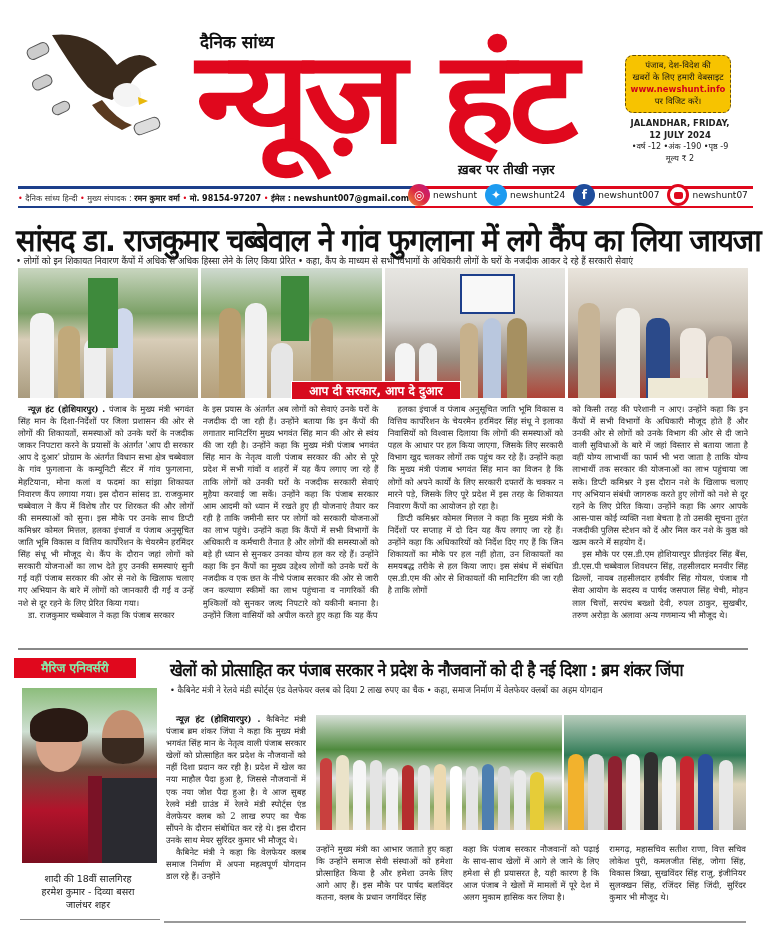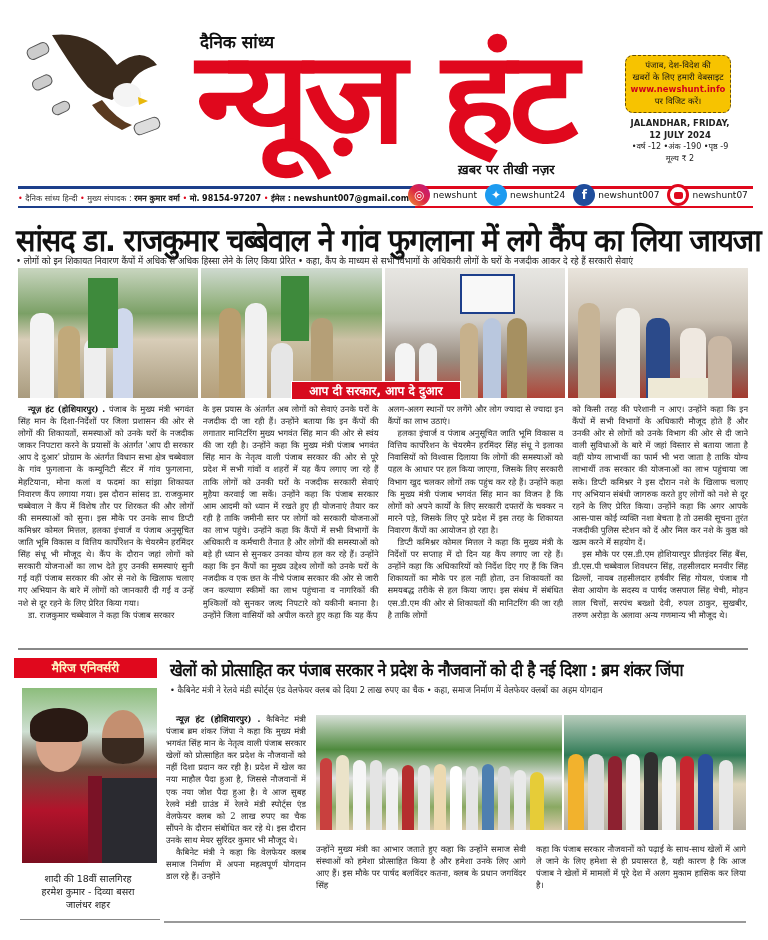--- a/index.html
+++ b/index.html
@@ -48,21 +48,21 @@
   .banner1 { position: absolute; left: 291px; top: 381px; width: 170px; height: 19px; background: #d70b1d; color: #fff; font-family: "DejaVu Sans", sans-serif; font-weight: bold; font-size: 12px; text-align: center; line-height: 19px; border: 1px solid #fff; }
 
   .cols1 { position: absolute; left: 18px; top: 403px; width: 730px; height: 240px; display: flex; gap: 9px; }
   .col { flex: 1; font-size: 8.3px; line-height: 12.1px; text-align: justify; color: #2a2a2a; overflow: hidden; }
   .col p { text-indent: 10px; }
   .col .dl { font-weight: bold; color: #111; }
 
   .rule { position: absolute; left: 18px; width: 730px; height: 2px; background: #888; }
 
   
-  .tag-red { position: absolute; left: 14px; top: 658px; width: 143px; height: 20px; background: #e0081d; color: #fef9c3; font-family: "DejaVu Sans", sans-serif; font-weight: bold; font-size: 12px; text-align: center; line-height: 20px; }
+  .tag-red { position: absolute; left: 14px; top: 658px; width: 122px; height: 20px; background: #e0081d; color: #86efac; font-family: "DejaVu Sans", sans-serif; font-weight: bold; font-size: 12px; text-align: center; line-height: 20px; }
   .headline2 { position: absolute; left: 170px; top: 657px; font-family: "DejaVu Sans", sans-serif; font-weight: bold; font-size: 17.5px; white-space: nowrap; color: #111; letter-spacing: -0.6px; transform: scaleX(0.89); transform-origin: left; }
   .sub2 { position: absolute; left: 170px; top: 683px; font-family: "DejaVu Sans", sans-serif; font-size: 9.4px; white-space: nowrap; color: #222; transform: scaleX(0.88); transform-origin: left; }
   .couple { position: absolute; left: 22px; top: 688px; width: 135px; height: 175px; background: linear-gradient(180deg,#8dbd7c 0%,#cfe0d3 25%,#6b4a3a 45%,#b2132b 70%,#7b0e1f 100%); overflow: hidden; }
   .caption { position: absolute; left: 18px; top: 872px; width: 140px; text-align: center; font-family: "DejaVu Sans", sans-serif; font-size: 9.5px; line-height: 13px; color: #222; }
   .caption-rule { position: absolute; left: 20px; top: 919px; width: 140px; height: 1px; background: #888; }
   .col2a { position: absolute; left: 166px; top: 713px; width: 140px; height: 208px; font-size: 8.4px; line-height: 12.1px; text-align: justify; color: #2a2a2a; overflow: hidden; }
   .col2a p { text-indent: 10px; }
   .col2a .dl { font-weight: bold; color: #111; }
   .photos2 { position: absolute; left: 316px; top: 715px; width: 430px; height: 115px; display: flex; gap: 2px; }
   .p5 { flex: 1.35; background: linear-gradient(180deg,#d8e0d8 0%,#4f8a3e 30%,#e2e2e2 55%,#8aa962 80%,#d8c9a9 100%); position: relative; overflow: hidden; }
@@ -177,21 +177,20 @@
 
 <div class="cols1">
   <div class="col">
     <p><span class="dl">न्यूज़ हंट (होशियारपुर) .</span> <span>पंजाब के मुख्य मंत्री भगवंत सिंह मान के दिशा-निर्देशों पर जिला प्रशासन की ओर से लोगों की शिकायतों, समस्याओं को उनके घरों के नजदीक जाकर निपटारा करने के प्रयासों के अंतर्गत 'आप दी सरकार आप दे दुआर' प्रोग्राम के अंतर्गत विधान सभा क्षेत्र चब्बेवाल के गांव फुगलाना के कम्यूनिटी सैंटर में गांव फुगलाना, मेहटियाना, मोना कलां व फदमां का सांझा शिकायत निवारण कैंप लगाया गया। इस दौरान सांसद डा. राजकुमार चब्बेवाल ने कैंप में विशेष तौर पर शिरकत की और लोगों की समस्याओं को सुना। इस मौके पर उनके साथ डिप्टी कमिश्नर कोमल मित्तल, हलका इंचार्ज व पंजाब अनुसूचित जाति भूमि विकास व वित्तिय कार्पोरेशन के चेयरमैन हरमिंदर सिंह संधू भी मौजूद थे। कैंप के दौरान जहां लोगों को सरकारी योजनाओं का लाभ देते हुए उनकी समस्याएं सुनी गई वहीं पंजाब सरकार की ओर से नशे के खिलाफ चलाए गए अभियान के बारे में लोगों को जानकारी दी गई व उन्हें नशे से दूर रहने के लिए प्रेरित किया गया।</span></p>
     <p>डा. राजकुमार चब्बेवाल ने कहा कि पंजाब सरकार</p>
   </div>
   <div class="col">
     <p style="text-indent:0">के इस प्रयास के अंतर्गत अब लोगों को सेवाएं उनके घरों के नजदीक दी जा रही हैं। उन्होंने बताया कि इन कैंपों की लगातार मानिटरिंग मुख्य भगवंत सिंह मान की ओर से स्वंय की जा रही है। उन्होंने कहा कि मुख्य मंत्री पंजाब भगवंत सिंह मान के नेतृत्व वाली पंजाब सरकार की ओर से पूरे प्रदेश में सभी गांवों व शहरों में यह कैंप लगाए जा रहे हैं ताकि लोगों को उनकी घरों के नजदीक सरकारी सेवाएं मुहैया करवाई जा सकें। उन्होंने कहा कि पंजाब सरकार आम आदमी को ध्यान में रखते हुए ही योजनाएं तैयार कर रही है ताकि जमीनी स्तर पर लोगों को सरकारी योजनाओं का लाभ पहुंचे। उन्होंने कहा कि कैंपों में सभी विभागों के अधिकारी व कर्मचारी तैनात है और लोगों की समस्याओं को बड़े ही ध्यान से सुनकर उनका योग्य हल कर रहे हैं। उन्होंने कहा कि इन कैंपों का मुख्य उद्देश्य लोगों को उनके घरों के नजदीक व एक छत के नीचे पंजाब सरकार की ओर से जारी जन कल्याण स्कीमों का लाभ पहुंचाना व नागरिकों की मुश्किलों को सुनकर जल्द निपटारे को यकीनी बनाना है। उन्होंने जिला वासियों को अपील करते हुए कहा कि यह कैंप</p>
   </div>
   <div class="col">
-    <p style="text-indent:0">अलग-अलग स्थानों पर लगेंगे और लोग ज्यादा से ज्यादा इन कैंपों का लाभ उठाएं।</p>
     <p>हलका इंचार्ज व पंजाब अनुसूचित जाति भूमि विकास व वित्तिय कार्पोरेशन के चेयरमैन हरमिंदर सिंह संधू ने इलाका निवासियों को विश्वास दिलाया कि लोगों की समस्याओं को पहल के आधार पर हल किया जाएगा, जिसके लिए सरकारी विभाग खुद चलकर लोगों तक पहुंच कर रहे हैं। उन्होंने कहा कि मुख्य मंत्री पंजाब भगवंत सिंह मान का विजन है कि लोगों को अपने कार्यों के लिए सरकारी दफ्तरों के चक्कर न मारने पड़े, जिसके लिए पूरे प्रदेश में इस तरह के शिकायत निवारण कैंपों का आयोजन हो रहा है।</p>
     <p>डिप्टी कमिश्नर कोमल मित्तल ने कहा कि मुख्य मंत्री के निर्देशों पर सप्ताह में दो दिन यह कैंप लगाए जा रहे हैं। उन्होंने कहा कि अधिकारियों को निर्देश दिए गए हैं कि जिन शिकायतों का मौके पर हल नहीं होता, उन शिकायतों का समयबद्ध तरीके से हल किया जाए। इस संबंध में संबंधित एस.डी.एम की ओर से शिकायतों की मानिटरिंग की जा रही है ताकि लोगों</p>
   </div>
   <div class="col">
     <p style="text-indent:0">को किसी तरह की परेशानी न आए। उन्होंने कहा कि इन कैंपों में सभी विभागों के अधिकारी मौजूद होते हैं और उनकी ओर से लोगों को उनके विभाग की ओर से दी जाने वाली सुविधाओं के बारे में जहां विस्तार से बताया जाता है वहीं योग्य लाभार्थी का फार्म भी भरा जाता है ताकि योग्य लाभार्थी तक सरकार की योजनाओं का लाभ पहुंचाया जा सके। डिप्टी कमिश्नर ने इस दौरान नशे के खिलाफ चलाए गए अभियान संबंधी जागरुक करते हुए लोगों को नशे से दूर रहने के लिए प्रेरित किया। उन्होंने कहा कि अगर आपके आस-पास कोई व्यक्ति नशा बेचता है तो उसकी सूचना तुरंत नजदीकी पुलिस स्टेशन को दें और मिल कर नशे के कुष्ठ को खत्म करने में सहयोग दें।</p>
     <p>इस मौके पर एस.डी.एम होशियारपुर प्रीतइंदर सिंह बैंस, डी.एस.पी चब्बेवाल शिवधरन सिंह, तहसीलदार मनवीर सिंह ढिल्लों, नायब तहसीलदार हर्षवीर सिंह गोयल, पंजाब गौ सेवा आयोग के सदस्य व पार्षद जसपाल सिंह चेची, मोहन लाल चित्तों, सरपंच बख्शो देवी, रुपल ठाकुर, सुखबीर, तरुण अरोड़ा के अलावा अन्य गणमान्य भी मौजूद थे।</p>
   </div>
 </div>
 
 <div class="rule" style="top:648px"></div>
@@ -246,14 +245,15 @@
     <div class="person" style="left:98px;width:14px;height:74px;background:#f3f3f3;"></div>
     <div class="person" style="left:116px;width:14px;height:74px;background:#c7262f;"></div>
     <div class="person" style="left:134px;width:15px;height:76px;background:#2c4f9e;"></div>
     <div class="person" style="left:155px;width:14px;height:70px;background:#e8e8e8;"></div>
   </div>
 </div>
 
 <div class="cols2">
   <div class="col">उन्होंने मुख्य मंत्री का आभार जताते हुए कहा कि उन्होंने समाज सेवी संस्थाओं को हमेशा प्रोत्साहित किया है और हमेशा उनके लिए आगे आए हैं। इस मौके पर पार्षद बलविंदर कतना, क्लब के प्रधान जगविंदर सिंह</div>
   <div class="col">कहा कि पंजाब सरकार नौजवानों को पढ़ाई के साथ-साथ खेलों में आगे ले जाने के लिए हमेशा से ही प्रयासरत है, यही कारण है कि आज पंजाब ने खेलों में मामलों में पूरे देश में अलग मुकाम हासिक कर लिया है।</div>
+  <div class="col">रामगढ़, महासचिव सतीश राणा, वित्त सचिव लोकेश पुरी, कमलजीत सिंह, जोगा सिंह, विकास त्रिखा, सुखविंदर सिंह राजु, इंजीनियर सुलक्खन सिंह, रजिंदर सिंह जिंदी, सुरिंदर कुमार भी मौजूद थे।</div>
 </div>
 <div class="bottom-rule"></div>
 
 </body></html>

